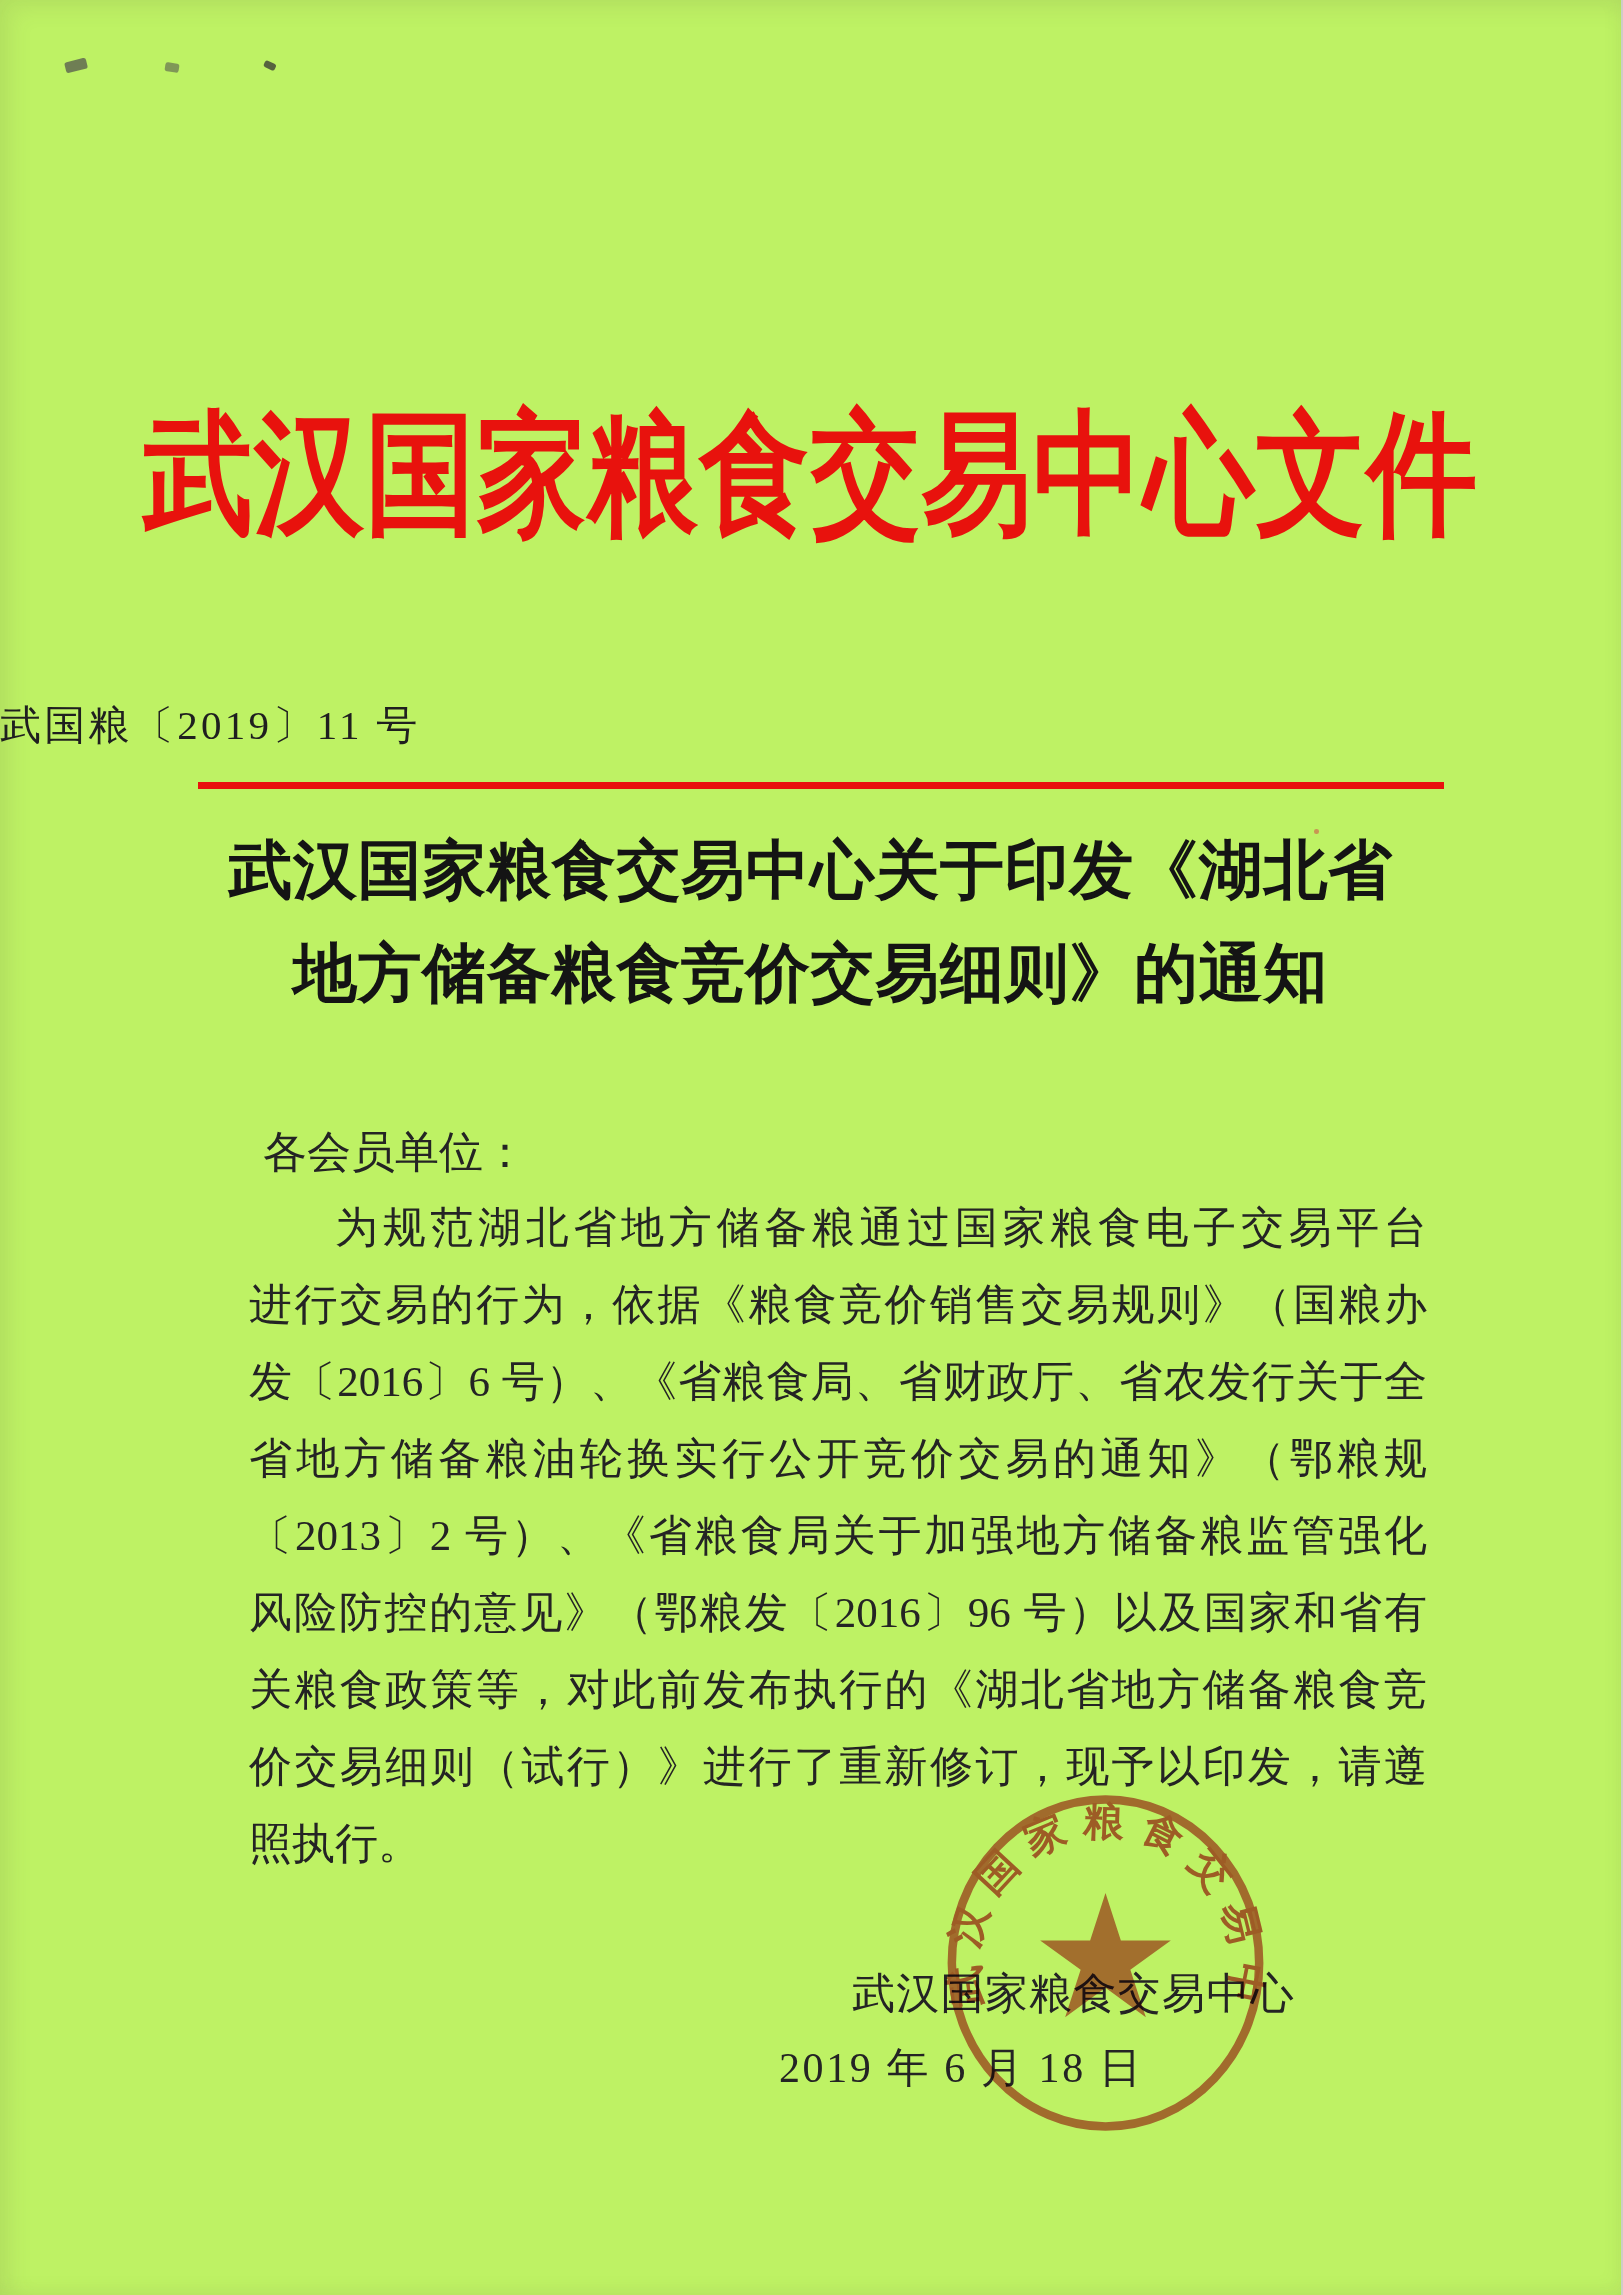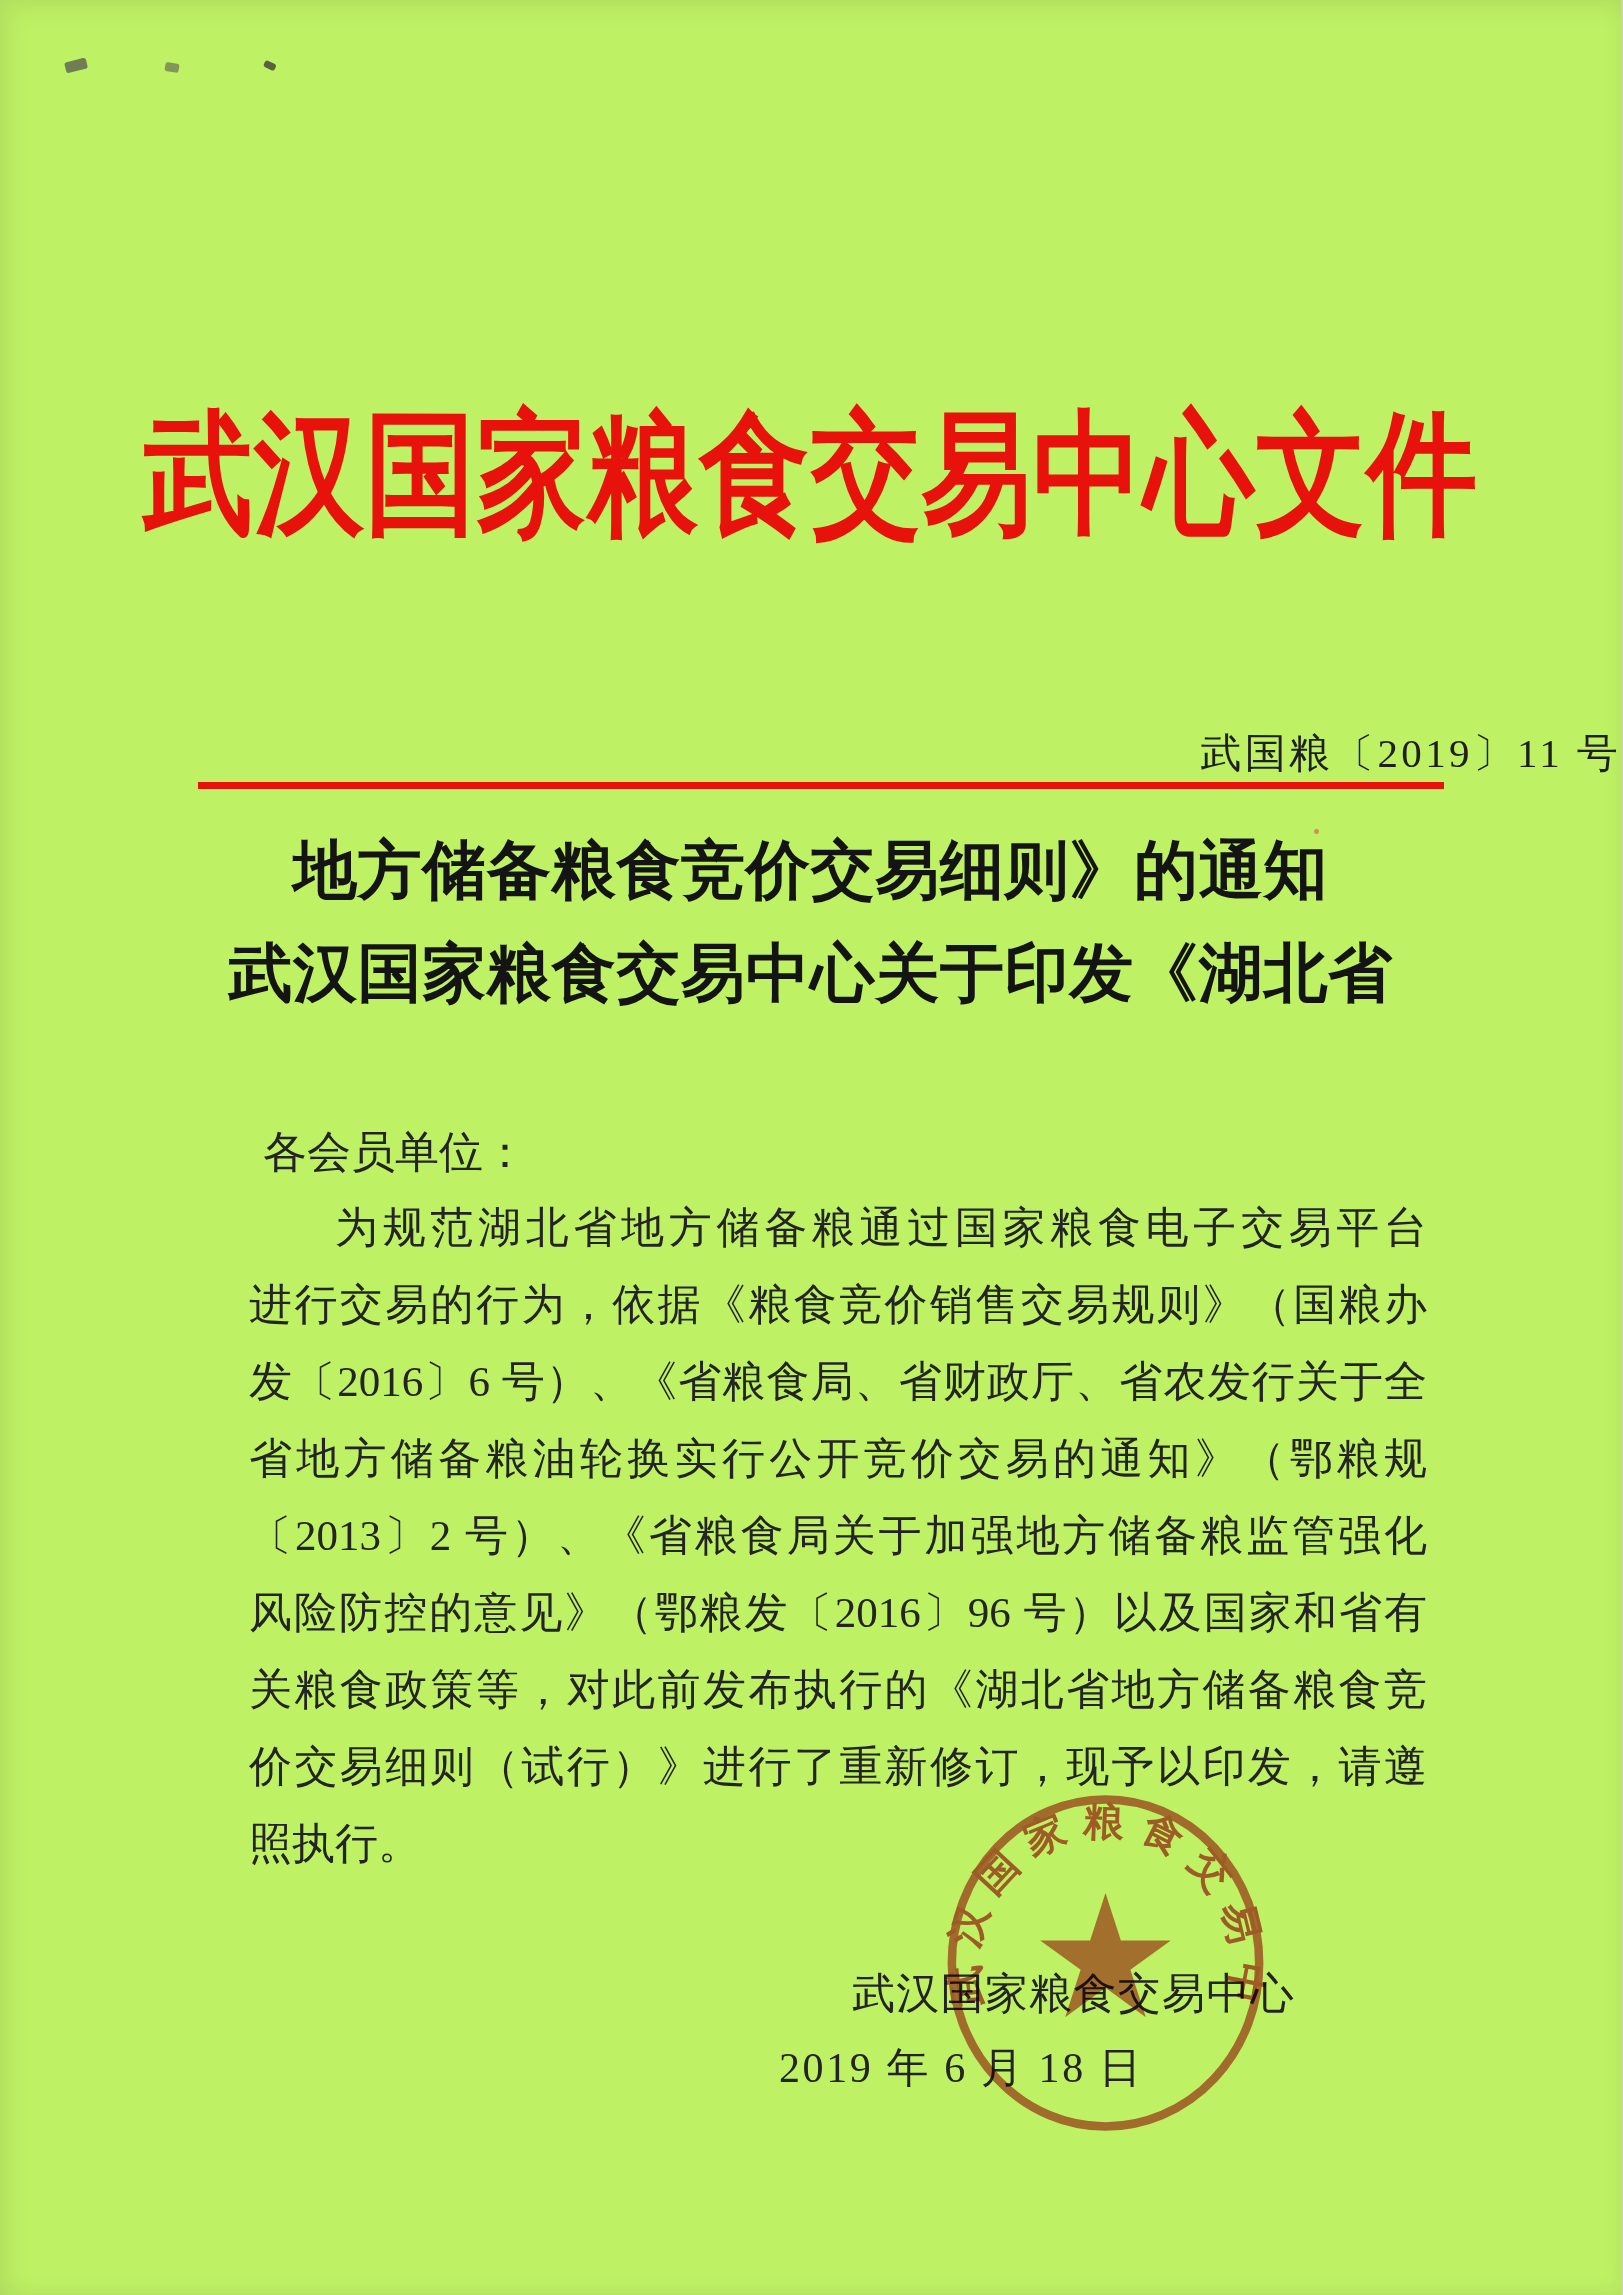--- a/index.html
+++ b/index.html
@@ -23,22 +23,22 @@
   .a4{left:1314px;top:829px;width:4.6px;height:4.6px;background:#d04a46;border-radius:50%;opacity:.55;}
 
   .letterhead{
     position:absolute;top:385px;left:0;width:100%;
     text-align:center;white-space:nowrap;
     font-size:110px;font-weight:bold;letter-spacing:1.3px;
     color:#e8120d;
     transform:scaleY(1.22);transform-origin:50% 0;
   }
   .doc-number{
-    position:absolute;top:726px;left:0;width:100%;
-    text-align:right;font-size:41px;letter-spacing:3.3px;color:#1f1f1f;
+    position:absolute;top:698px;left:0;width:100%;
+    text-align:left;font-size:41px;letter-spacing:3.3px;color:#1f1f1f;
   }
   .divider{
     position:absolute;top:782px;left:198px;width:1246px;height:6.5px;
     background:#e8120d;
   }
   .doc-title{
     position:absolute;top:819px;left:0;width:100%;
     text-align:center;font-size:64px;line-height:103px;
     font-weight:bold;color:#141414;letter-spacing:0.7px;
   }
@@ -83,22 +83,22 @@
   <div class="artifact a3"></div>
   <div class="artifact a4"></div>
 
   <div class="letterhead">武汉国家粮食交易中心文件</div>
 
   <div class="doc-number">武国粮〔2019〕11 号</div>
 
   <div class="divider"></div>
 
   <div class="doc-title">
+    <div>武汉国家粮食交易中心关于印发《湖北省</div>
     <div>地方储备粮食竞价交易细则》的通知</div>
-    <div>武汉国家粮食交易中心关于印发《湖北省</div>
   </div>
 
   <div class="salutation">各会员单位：</div>
 
   <div class="body-block">
     <div class="body-line indent">为规范湖北省地方储备粮通过国家粮食电子交易平台</div>
     <div class="body-line">进行交易的行为，依据《粮食竞价销售交易规则》（国粮办</div>
     <div class="body-line">发〔2016〕6 号）、《省粮食局、省财政厅、省农发行关于全</div>
     <div class="body-line">省地方储备粮油轮换实行公开竞价交易的通知》（鄂粮规</div>
     <div class="body-line">〔2013〕2 号）、《省粮食局关于加强地方储备粮监管强化</div>

